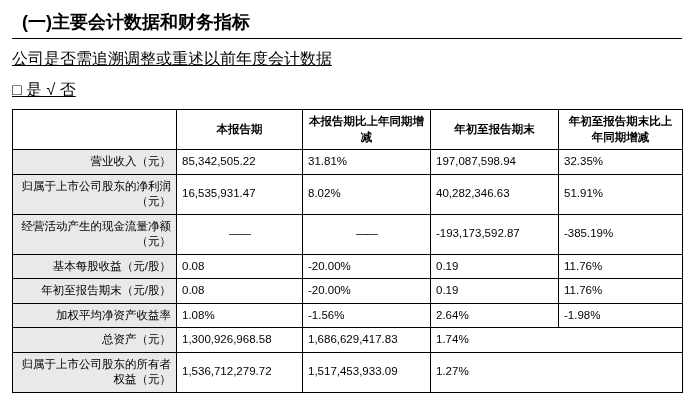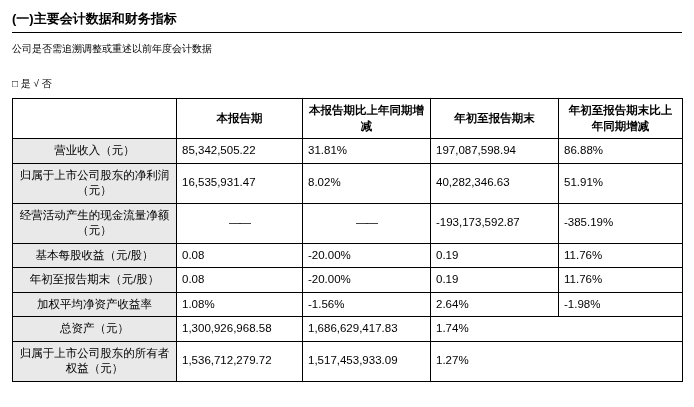--- a/index.html
+++ b/index.html
@@ -14,38 +14,39 @@
     color: #000000;
     position: relative;
     overflow: hidden;
   }
   .page {
     padding: 8px 12px 0 12px;
     box-sizing: border-box;
     width: 694px;
   }
   .section-title {
-    font-size: 13px;
+    font-size: 18px;
     font-weight: bold;
     letter-spacing: 0px;
-    margin: 0 0 4px 0;
+    margin: 0 0 4px 10px;
     padding-top: 2px;
   }
   .rule {
     border: none;
     border-top: 1px solid #000;
     margin: 3px 0 8px 0;
   }
   .note-line {
-    font-size: 10px;
+    font-size: 16px;
     margin: 2px 0 0 0;
     line-height: 1.5;
+    text-decoration: underline;
   }
   .note-line.second {
-    margin-top: 20px;
+    margin-top: 7px;
   }
   table.fin {
     border-collapse: collapse;
     width: 670px;
     margin-top: 7px;
     table-layout: fixed;
   }
   table.fin th, table.fin td {
     border: 1px solid #000000;
     font-size: 11.5px;
@@ -53,21 +54,21 @@
     vertical-align: middle;
     line-height: 1.35;
   }
   table.fin th {
     font-weight: bold;
     text-align: center;
     background: #ffffff;
   }
   .rowhead {
     background: #e9e9e9;
-    text-align: center;
+    text-align: right;
     font-weight: normal;
     white-space: normal;
   }
   .num {
     text-align: left;
   }
   .ctr {
     text-align: center;
   }
   .col-label { width: 164px; }
@@ -106,21 +107,21 @@
         <th>年初至报告期末</th>
         <th>年初至报告期末比上年同期增减</th>
       </tr>
     </thead>
     <tbody>
       <tr>
         <td class="rowhead">营业收入（元）</td>
         <td class="num">85,342,505.22</td>
         <td class="num">31.81%</td>
         <td class="num">197,087,598.94</td>
-        <td class="num">86.88%</td>
+        <td class="num">32.35%</td>
       </tr>
       <tr>
         <td class="rowhead">归属于上市公司股东的净利润（元）</td>
         <td class="num">16,535,931.47</td>
         <td class="num">8.02%</td>
         <td class="num">40,282,346.63</td>
         <td class="num">51.91%</td>
       </tr>
       <tr>
         <td class="rowhead">经营活动产生的现金流量净额（元）</td>

